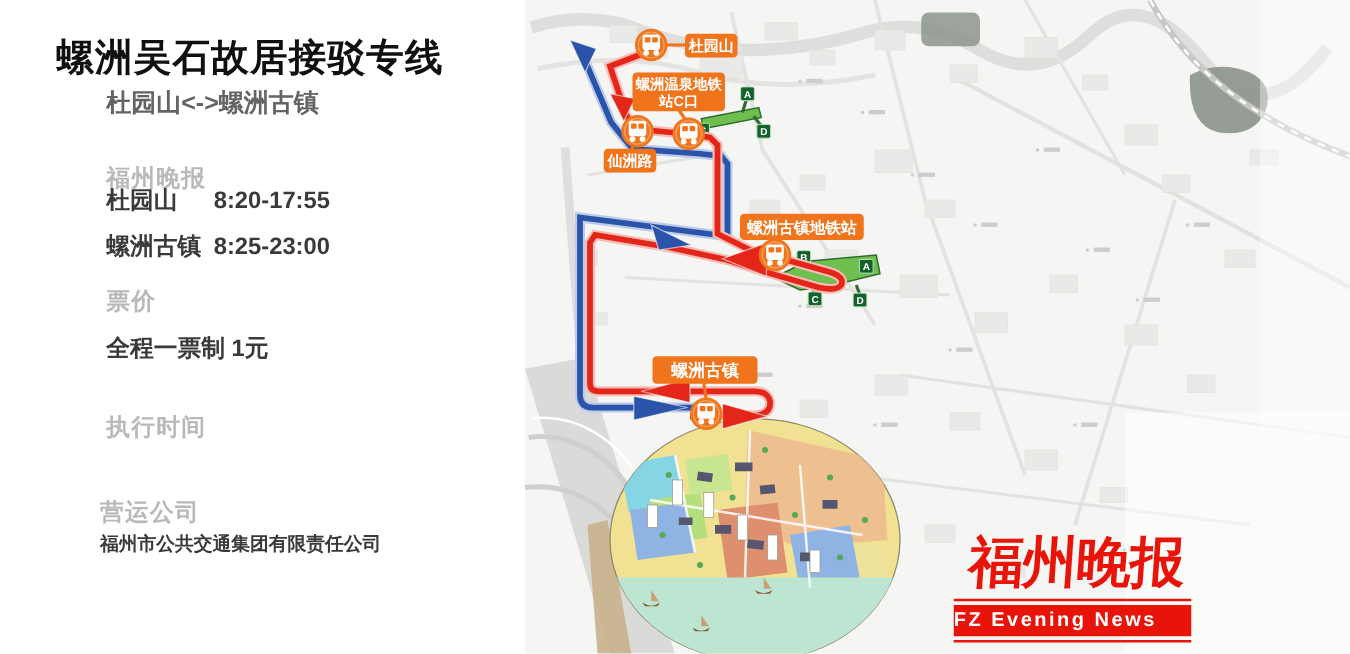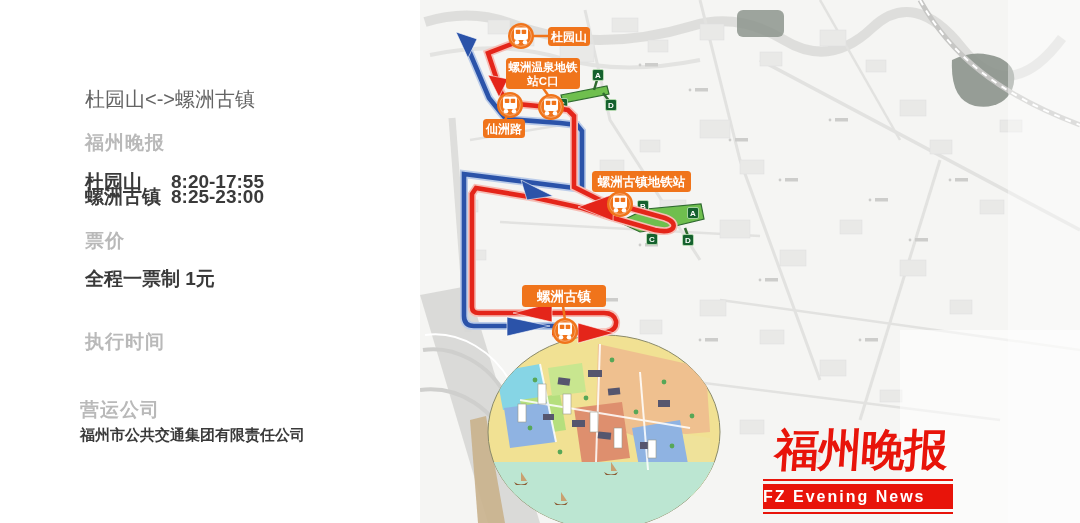--- a/index.html
+++ b/index.html
@@ -1,44 +1,45 @@
 <!DOCTYPE html>
 <html><head>
 <meta charset="utf-8">
 <style>
   html,body{margin:0;padding:0;background:#fff;}
   #frame{position:relative;width:1080px;height:523px;background:#ffffff;overflow:hidden;
          font-family:"Liberation Sans","DejaVu Sans",sans-serif;}
   .abs{position:absolute;}
   .title{left:45px;top:26px;font-size:30px;font-weight:900;color:#101010;letter-spacing:1px;}
-  .route{left:85px;top:86px;font-size:20px;font-weight:400;color:#646464;}
+  .route{left:85px;top:69px;font-size:20px;font-weight:700;color:#646464;}
   .seclabel{font-size:19px;font-weight:700;color:#b9b9b9;letter-spacing:1px;}
   .secvalue{font-size:19px;font-weight:800;color:#3a3a3a;}
   .schedrow{left:85px;font-size:19px;font-weight:800;color:#3a3a3a;}
   .schedrow .stopname{display:inline-block;width:86px;}
   .company{left:80px;top:426px;font-size:15px;font-weight:700;color:#3a3a3a;}
   
   .logo-cn{left:767px;top:421px;width:188px;text-align:center;font-size:44px;font-weight:900;
            color:#e8140a;transform:skewX(-4deg);letter-spacing:-1px;}
   .logo-rule{left:763px;width:190px;height:2px;background:#e8140a;}
   .logo-bar{left:763px;top:484px;width:190px;height:25px;background:#e8140a;color:#ffffff;
             font-size:16px;font-weight:800;letter-spacing:2px;text-align:left;line-height:25px;}
   svg text{font-family:"Liberation Sans","DejaVu Sans",sans-serif;}
   .stop-label-text{fill:#ffffff;font-weight:800;}
   .exit-letter{fill:#ffffff;font-weight:800;font-size:8px;}
 </style>
 </head>
 <body>
 
 <div id="frame">
 
+  <div class="abs title">螺洲吴石故居接驳专线</div>
   <div class="abs route">杜园山&lt;-&gt;螺洲古镇</div>
 
   <div class="abs seclabel" style="left:85px;top:130px;">福州晚报</div>
-  <div class="abs schedrow" style="top:169px;">
+  <div class="abs schedrow" style="top:147px;">
     <span class="stopname">杜园山</span><span>8:20-17:55</span>
   </div>
   <div class="abs schedrow" style="top:184px;">
     <span class="stopname">螺洲古镇</span><span>8:25-23:00</span>
   </div>
 
   <div class="abs seclabel" style="left:85px;top:228px;">票价</div>
   <div class="abs secvalue" style="left:85px;top:266px;">全程一票制 1元</div>
 
   <div class="abs seclabel" style="left:85px;top:329px;">执行时间</div>

